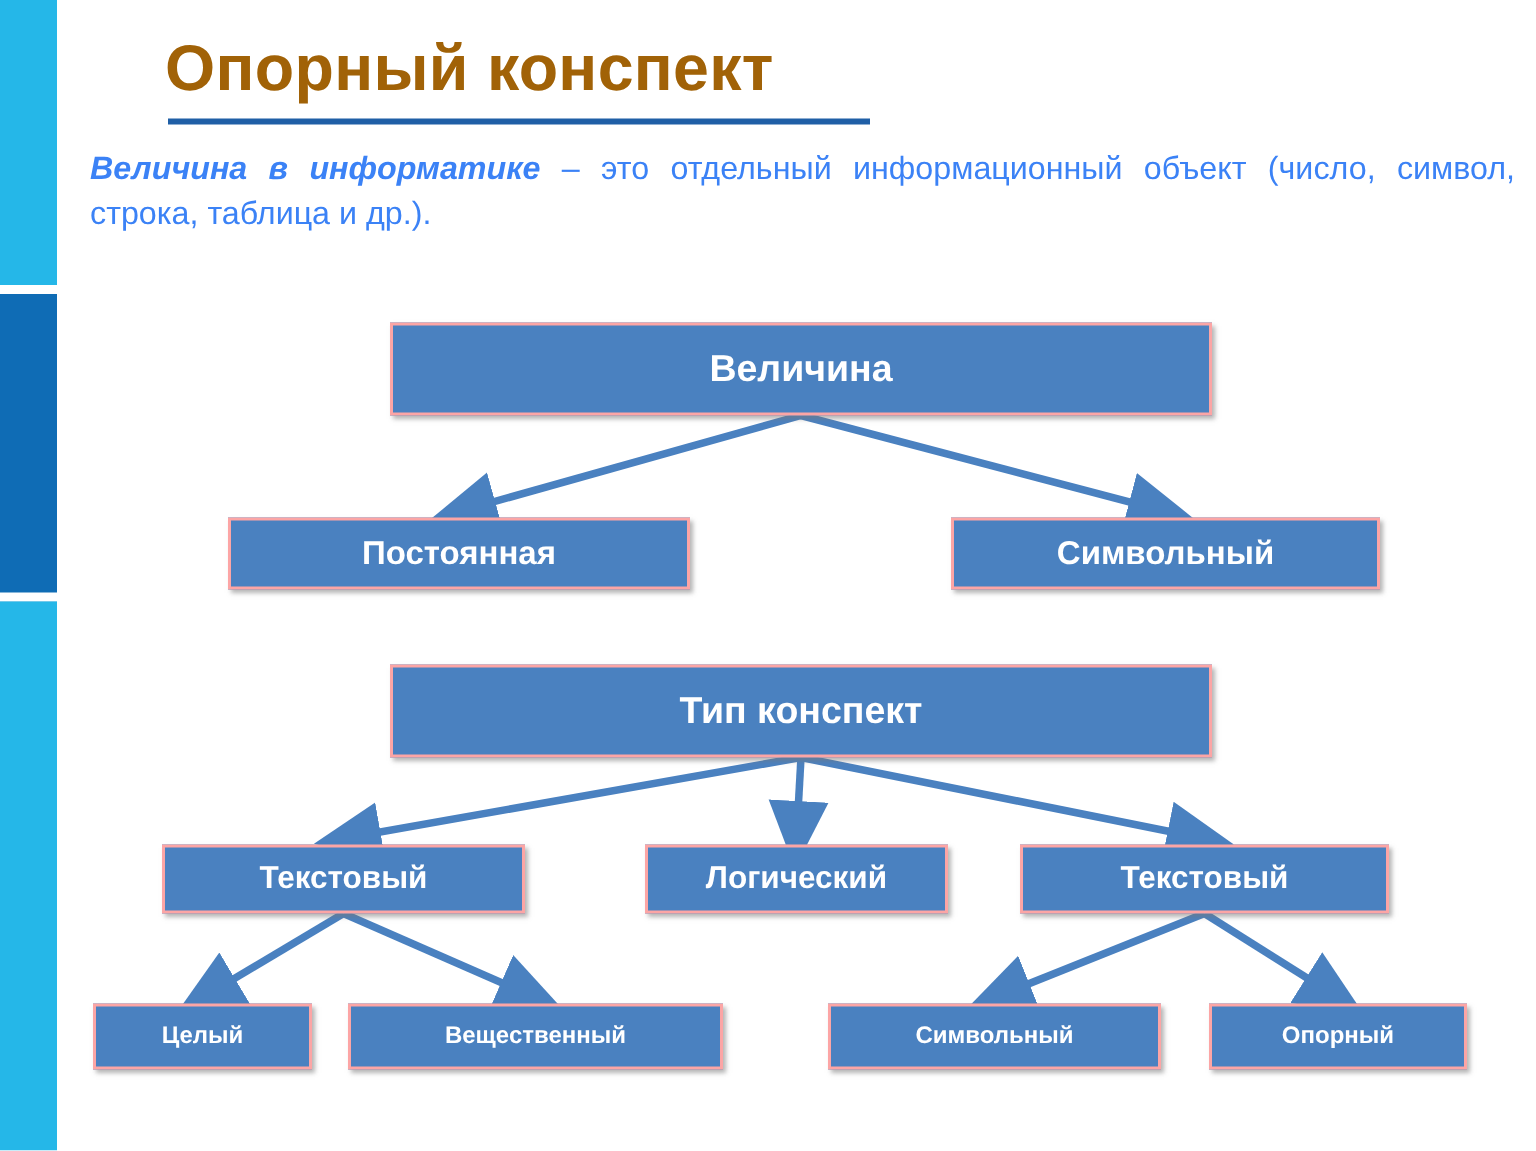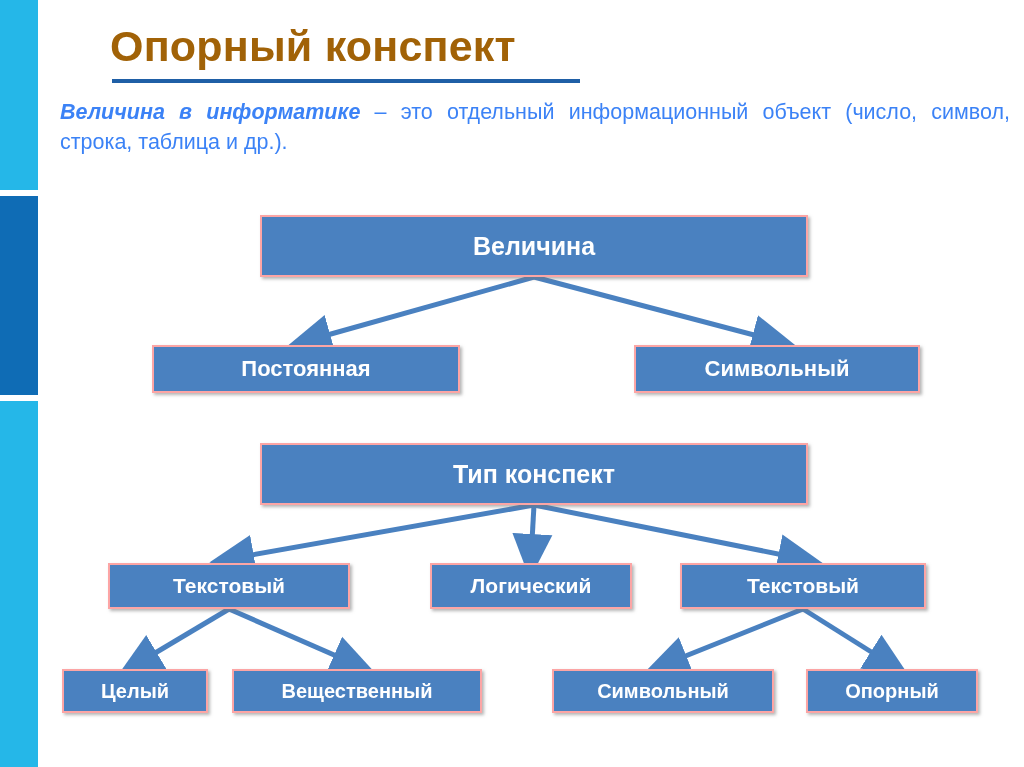--- a/index.html
+++ b/index.html
@@ -90,21 +90,21 @@
     font-weight: bold;
     display: flex;
     align-items: center;
     justify-content: center;
     text-align: center;
     pointer-events: auto;
   }
   .node.lvl1 { font-size: 25px; }
   .node.lvl2 { font-size: 22px; }
   .node.lvl3 { font-size: 21px; }
-  .node.lvl4 { font-size: 20px; }
+  .node.lvl4 { font-size: 16px; }
 </style>
 </head>
 <body>
 
 <div class="left-stripe stripe-cyan-top"></div>
 <div class="stripe-white-gap-1"></div>
 <div class="left-stripe stripe-blue-mid"></div>
 <div class="stripe-white-gap-2"></div>
 <div class="left-stripe stripe-cyan-bot"></div>
 

